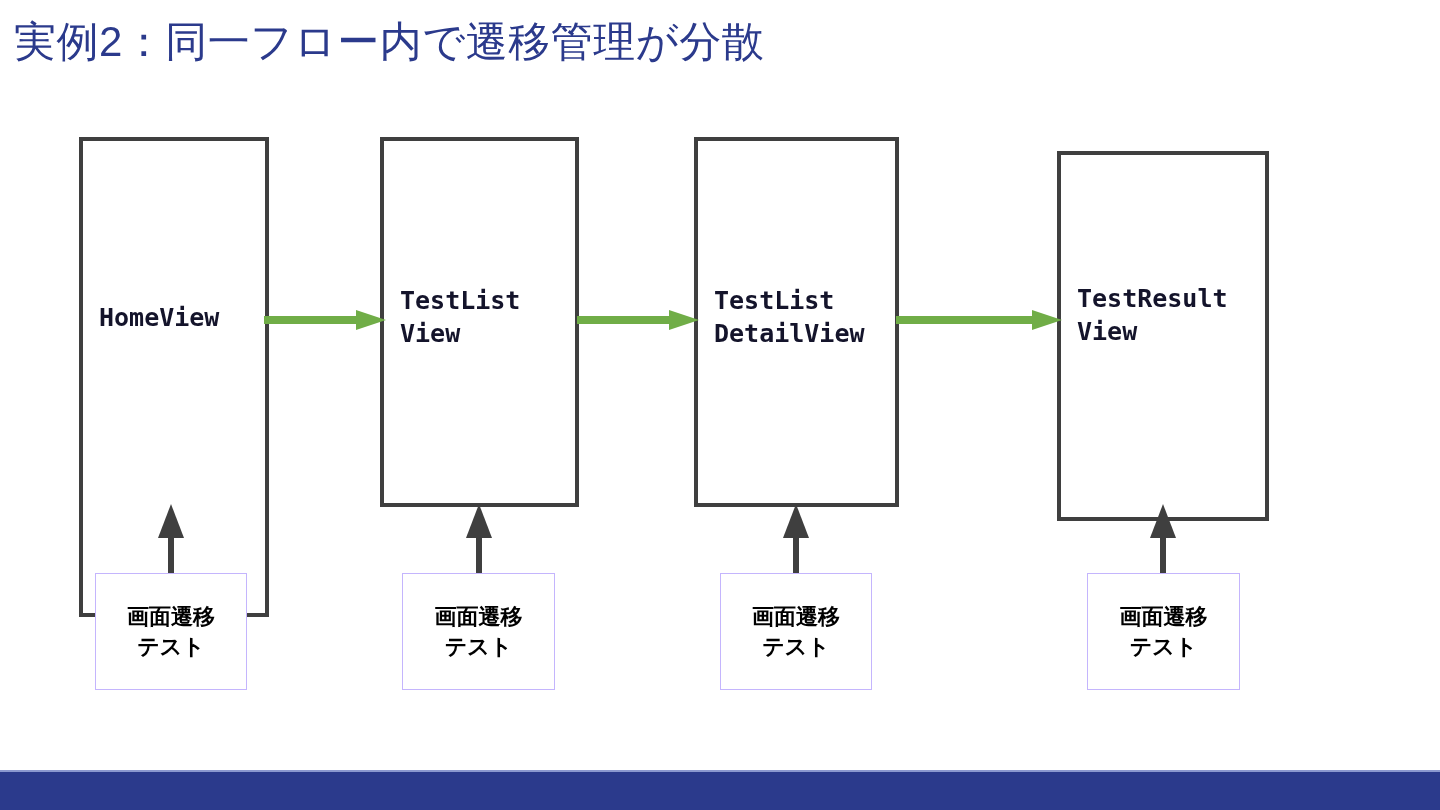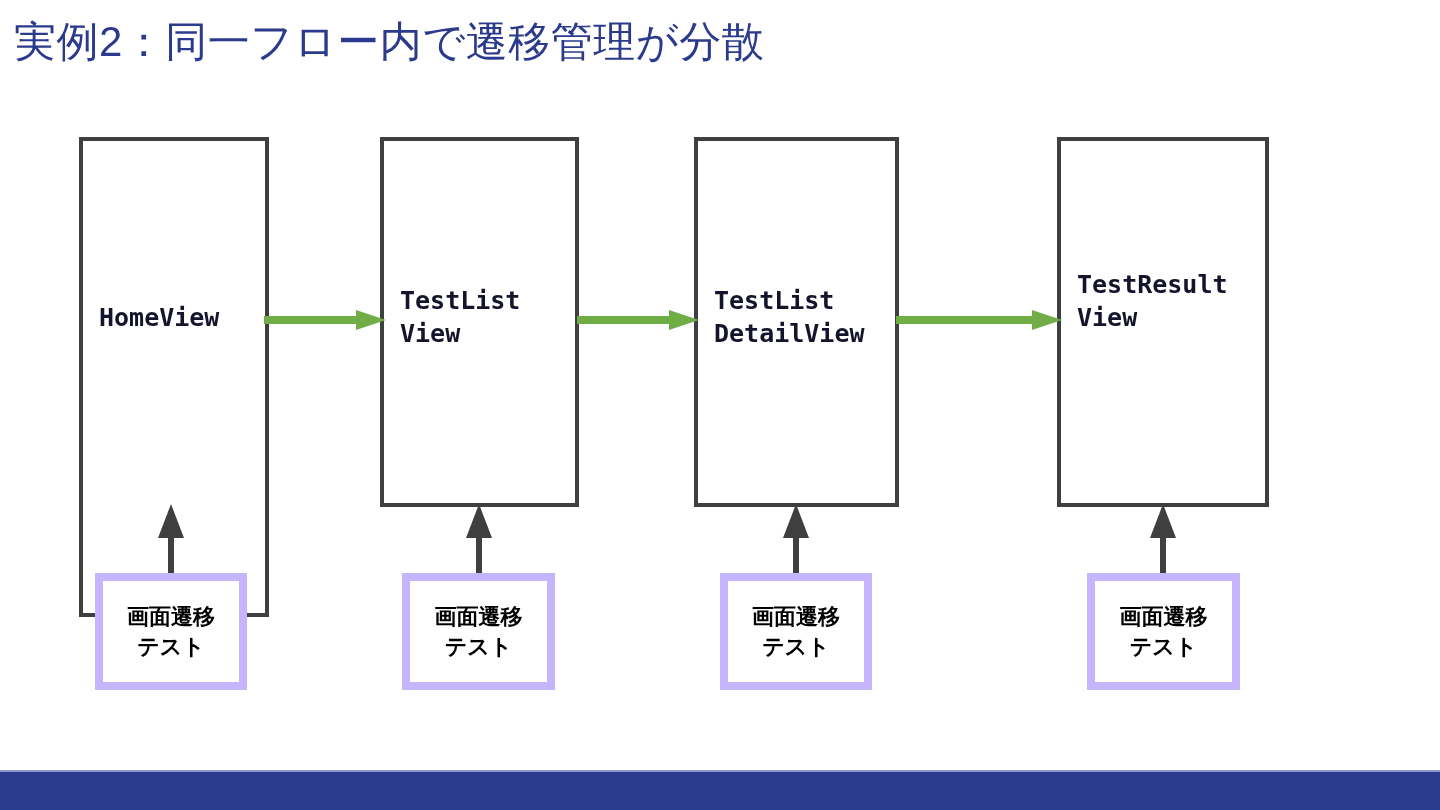--- a/index.html
+++ b/index.html
@@ -54,21 +54,21 @@
     color: #14142b;
     white-space: pre-line;
     text-align: left;
   }
 
   
   .test-box {
     position: absolute;
     box-sizing: border-box;
     background: #ffffff;
-    border: 8px solid #c4b5fd;
+    border: 1px solid #c4b5fd;
     display: flex;
     align-items: center;
     justify-content: center;
   }
   .test-label {
     font-family: "DejaVu Sans", "Liberation Sans", sans-serif;
     font-size: 22px;
     line-height: 30px;
     font-weight: 700;
     color: #000000;
@@ -118,21 +118,21 @@
   <div class="view-box" style="left:380px; top:137px; width:199px; height:370px;">
     <div class="view-label" style="top:143px;">TestList
 View</div>
   </div>
 
   <div class="view-box" style="left:694px; top:137px; width:205px; height:370px;">
     <div class="view-label" style="top:143px;">TestList
 DetailView</div>
   </div>
 
-  <div class="view-box" style="left:1057px; top:137px; width:212px; height:370px;">
+  <div class="view-box" style="left:1057px; top:151px; width:212px; height:370px;">
     <div class="view-label" style="top:127px;">TestResult
 View</div>
   </div>
 
   <div class="h-arrow" style="left:264px; top:308px; width:122px;">
     <svg width="122" height="24" viewBox="0 0 122 24" xmlns="http://www.w3.org/2000/svg">
       <rect x="0" y="8" width="98" height="8" fill="#70ad47"></rect>
       <polygon points="92,2 122,12 92,22" fill="#70ad47"></polygon>
     </svg>
   </div>

